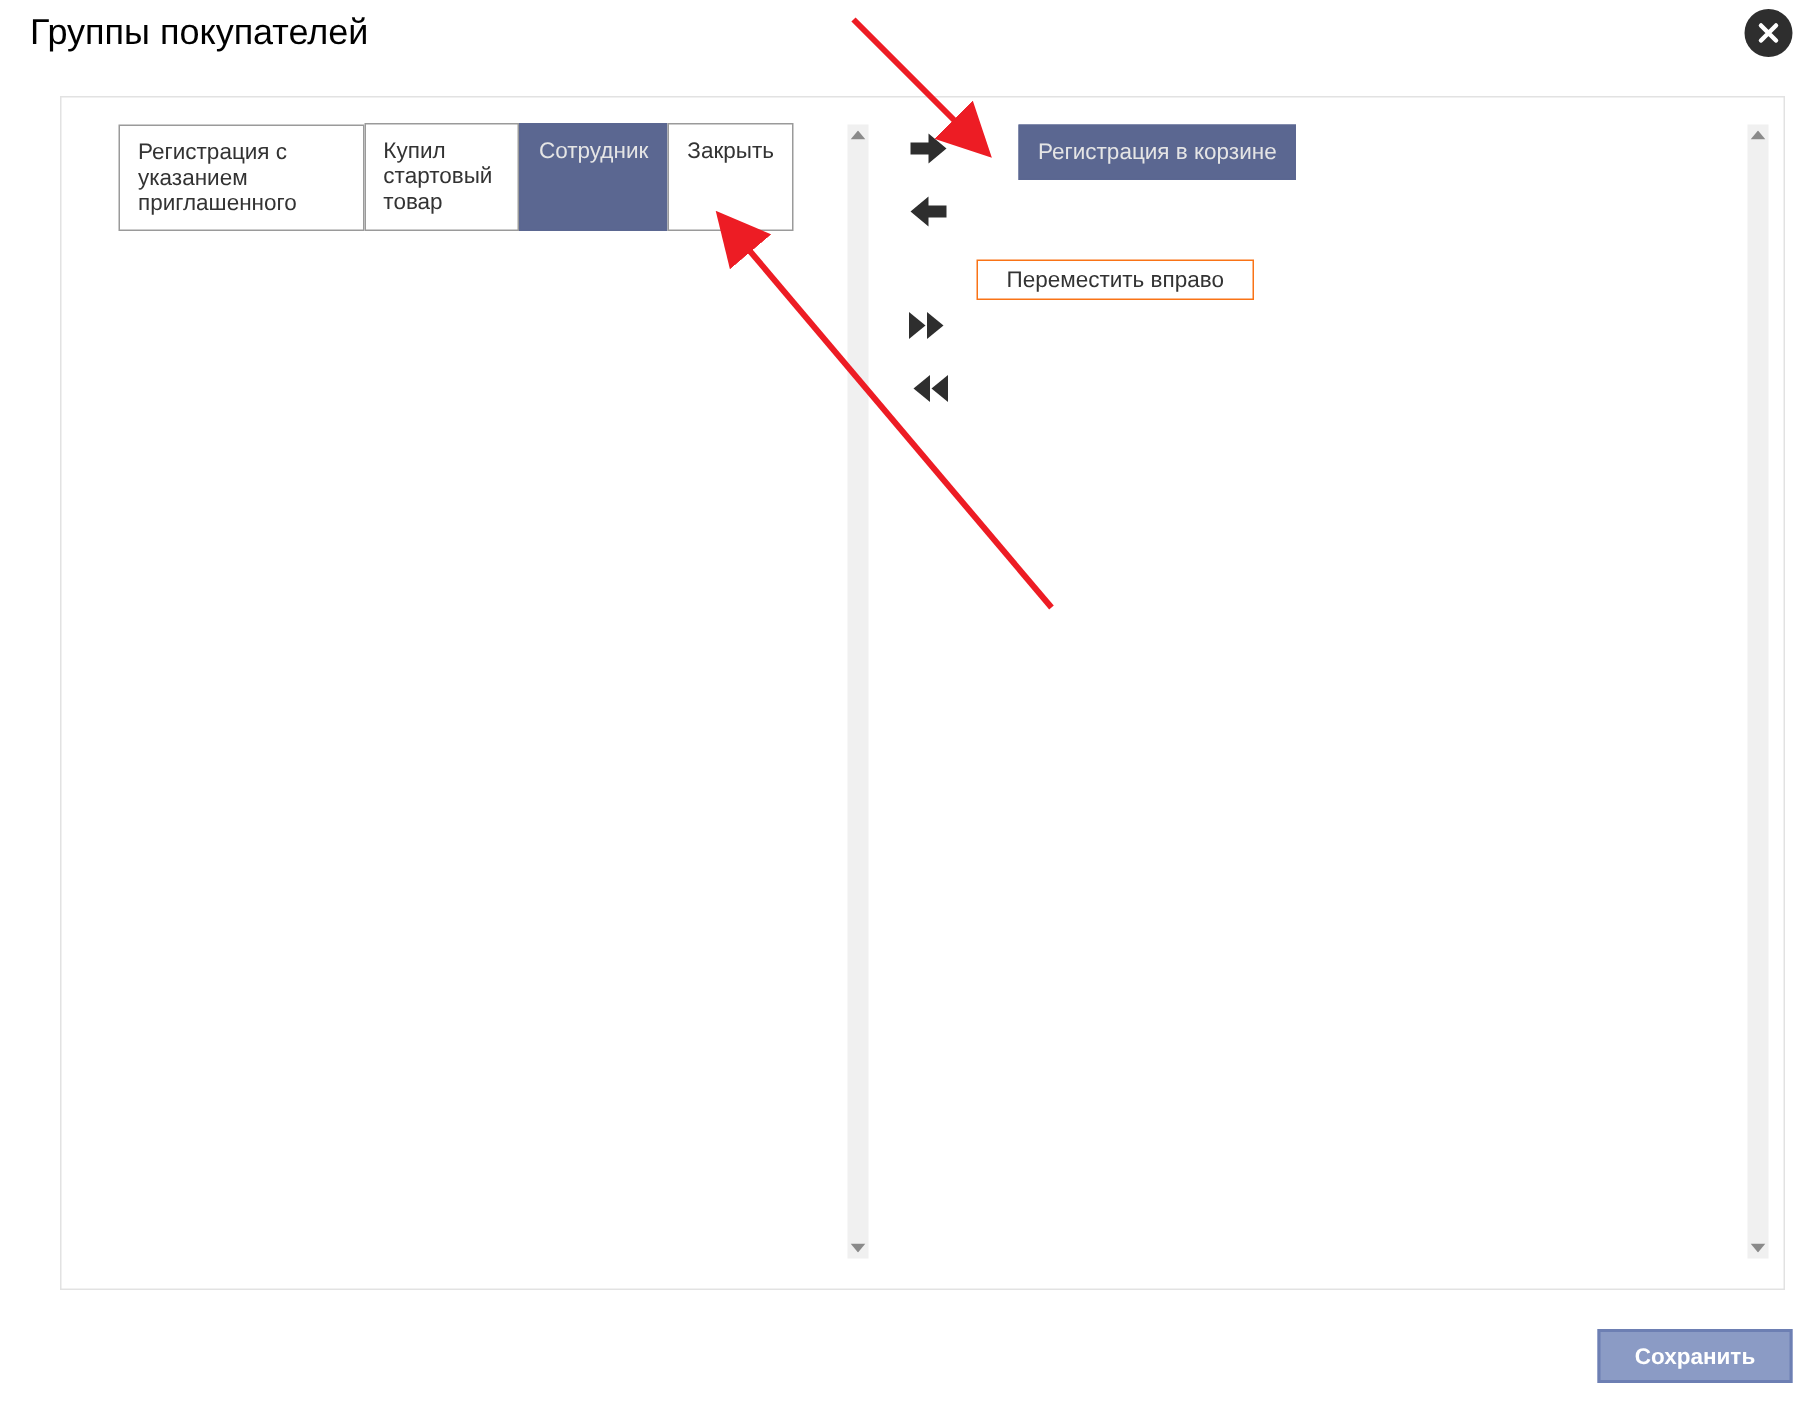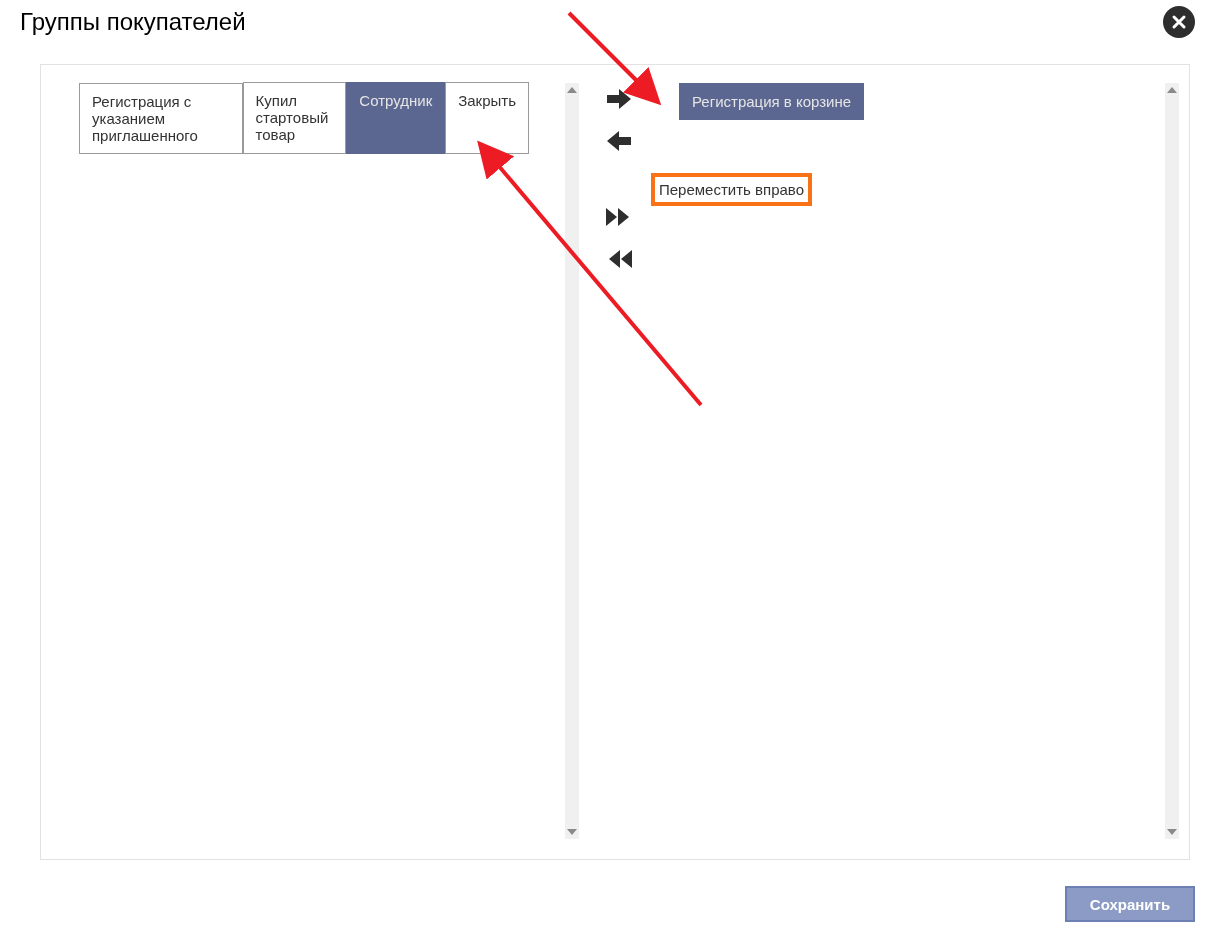--- a/index.html
+++ b/index.html
@@ -120,22 +120,22 @@
     justify-content: center;
     cursor: pointer;
   }
   .ctrl-btn svg { display:block; }
 
   .tooltip {
     position: absolute;
     left: 610px;
     top: 108px;
     background: #fff;
-    border: 4px solid #f97316;
-    padding: 4px 4px;
+    border: 1px solid #f97316;
+    padding: 4px 19px;
     font-size: 15px;
     color: #333;
     white-space: nowrap;
     z-index: 20;
   }
 
   .annot { position:absolute; pointer-events:none; z-index:15; }
 
   .footer {
     position: absolute;

